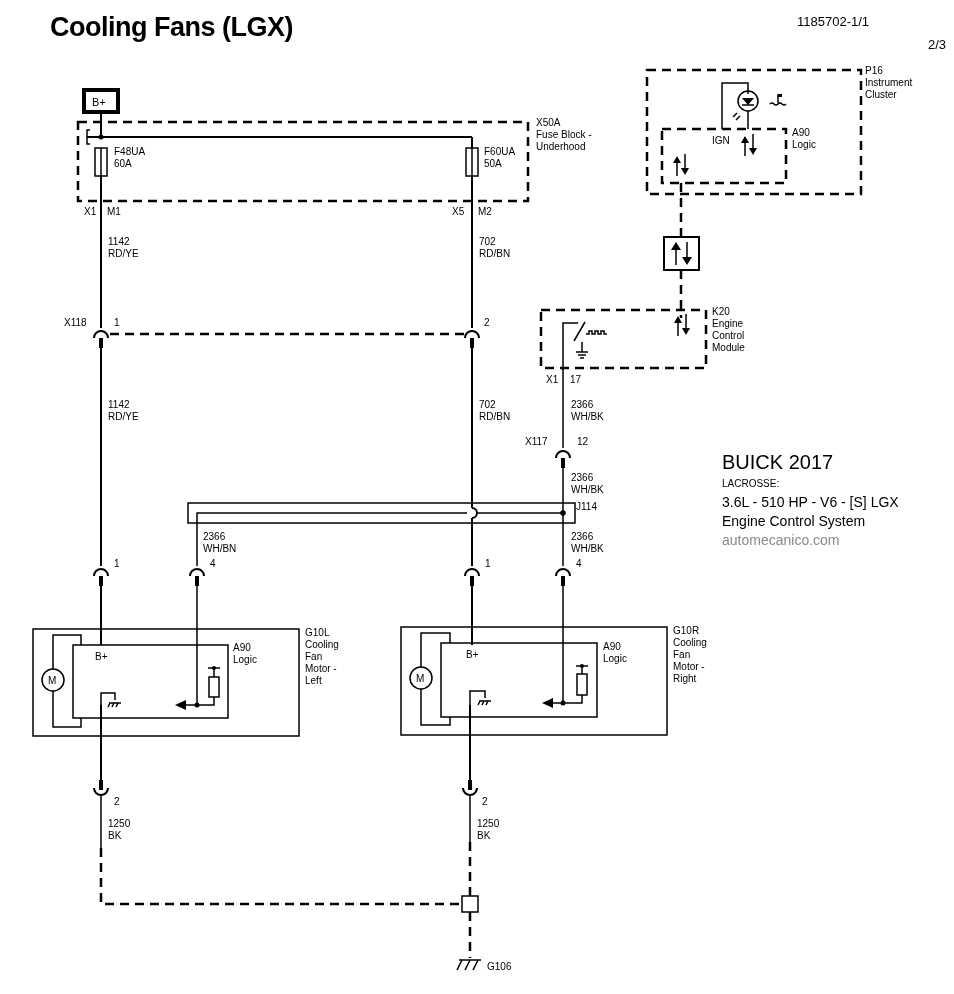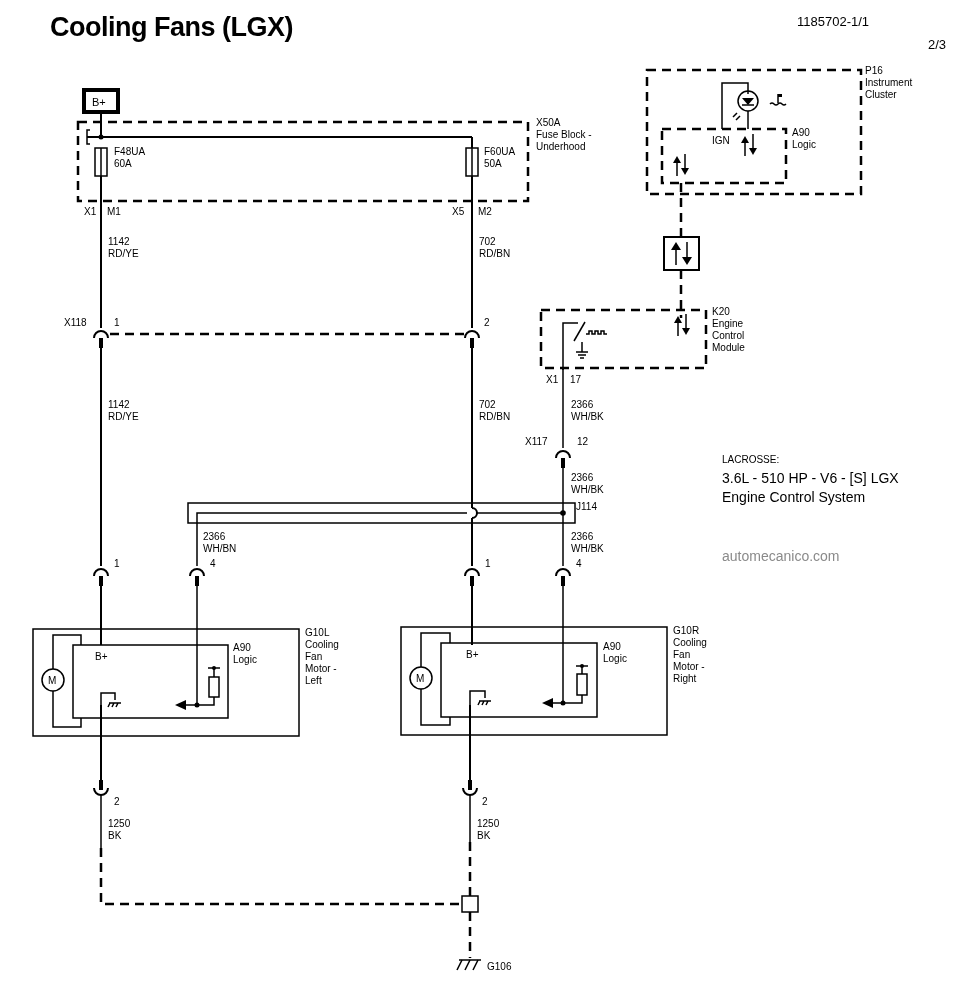--- a/index.html
+++ b/index.html
@@ -15,24 +15,25 @@
   .box { stroke: #000; stroke-width: 1.5; fill: none; }
 </style>
 </head>
 <body>
 
 <div style="position:absolute; left:50px; top:12px; font-size:27px; font-weight:bold; letter-spacing:-0.5px;">Cooling Fans (LGX)</div>
 <div style="position:absolute; left:780px; top:14px; font-size:13px;margin-left:17px;">1185702-1/1</div>
 <div style="position:absolute; left:928px; top:37px; font-size:13px;">2/3</div>
 
 <div style="position:absolute; left:722px; top:450px;">
+  <div style="font-size:20px; line-height:24px;">BUICK 2017</div>
   <div style="font-size:10px; line-height:19px;">LACROSSE:</div>
   <div style="font-size:14px; line-height:19px;">3.6L - 510 HP - V6 - [S] LGX</div>
   <div style="font-size:14px; line-height:19px;">Engine Control System</div>
-  <div style="font-size:14px; line-height:19px; color:#8a8a8a;margin-top:40px;">automecanico.com</div>
+  <div style="font-size:14px; line-height:19px; color:#8a8a8a;">automecanico.com</div>
 </div>
 
 <svg width="954" height="994" viewBox="0 0 954 994">
 
   <g>
     <rect x="84" y="90" width="34" height="22" fill="none" stroke="#000" stroke-width="4"></rect>
     <text class="t m" x="92" y="106">B+</text>
   </g>
 
   <g>

